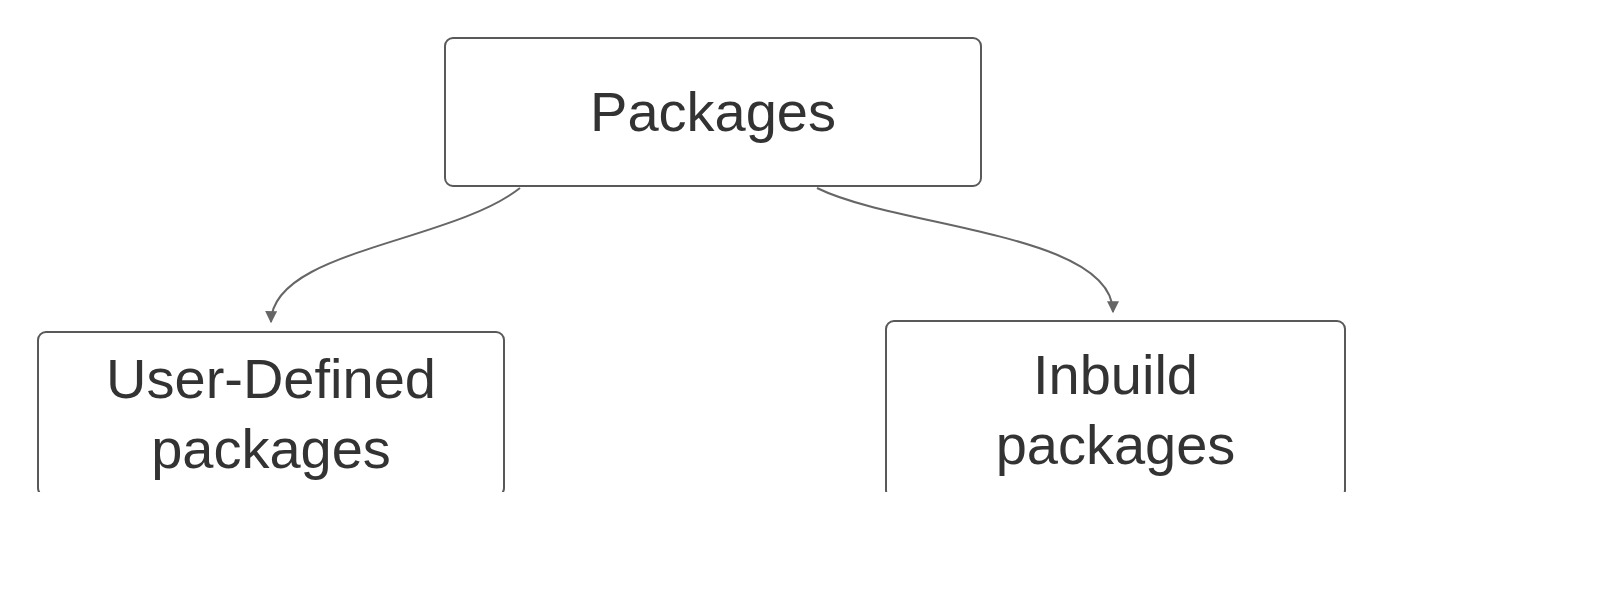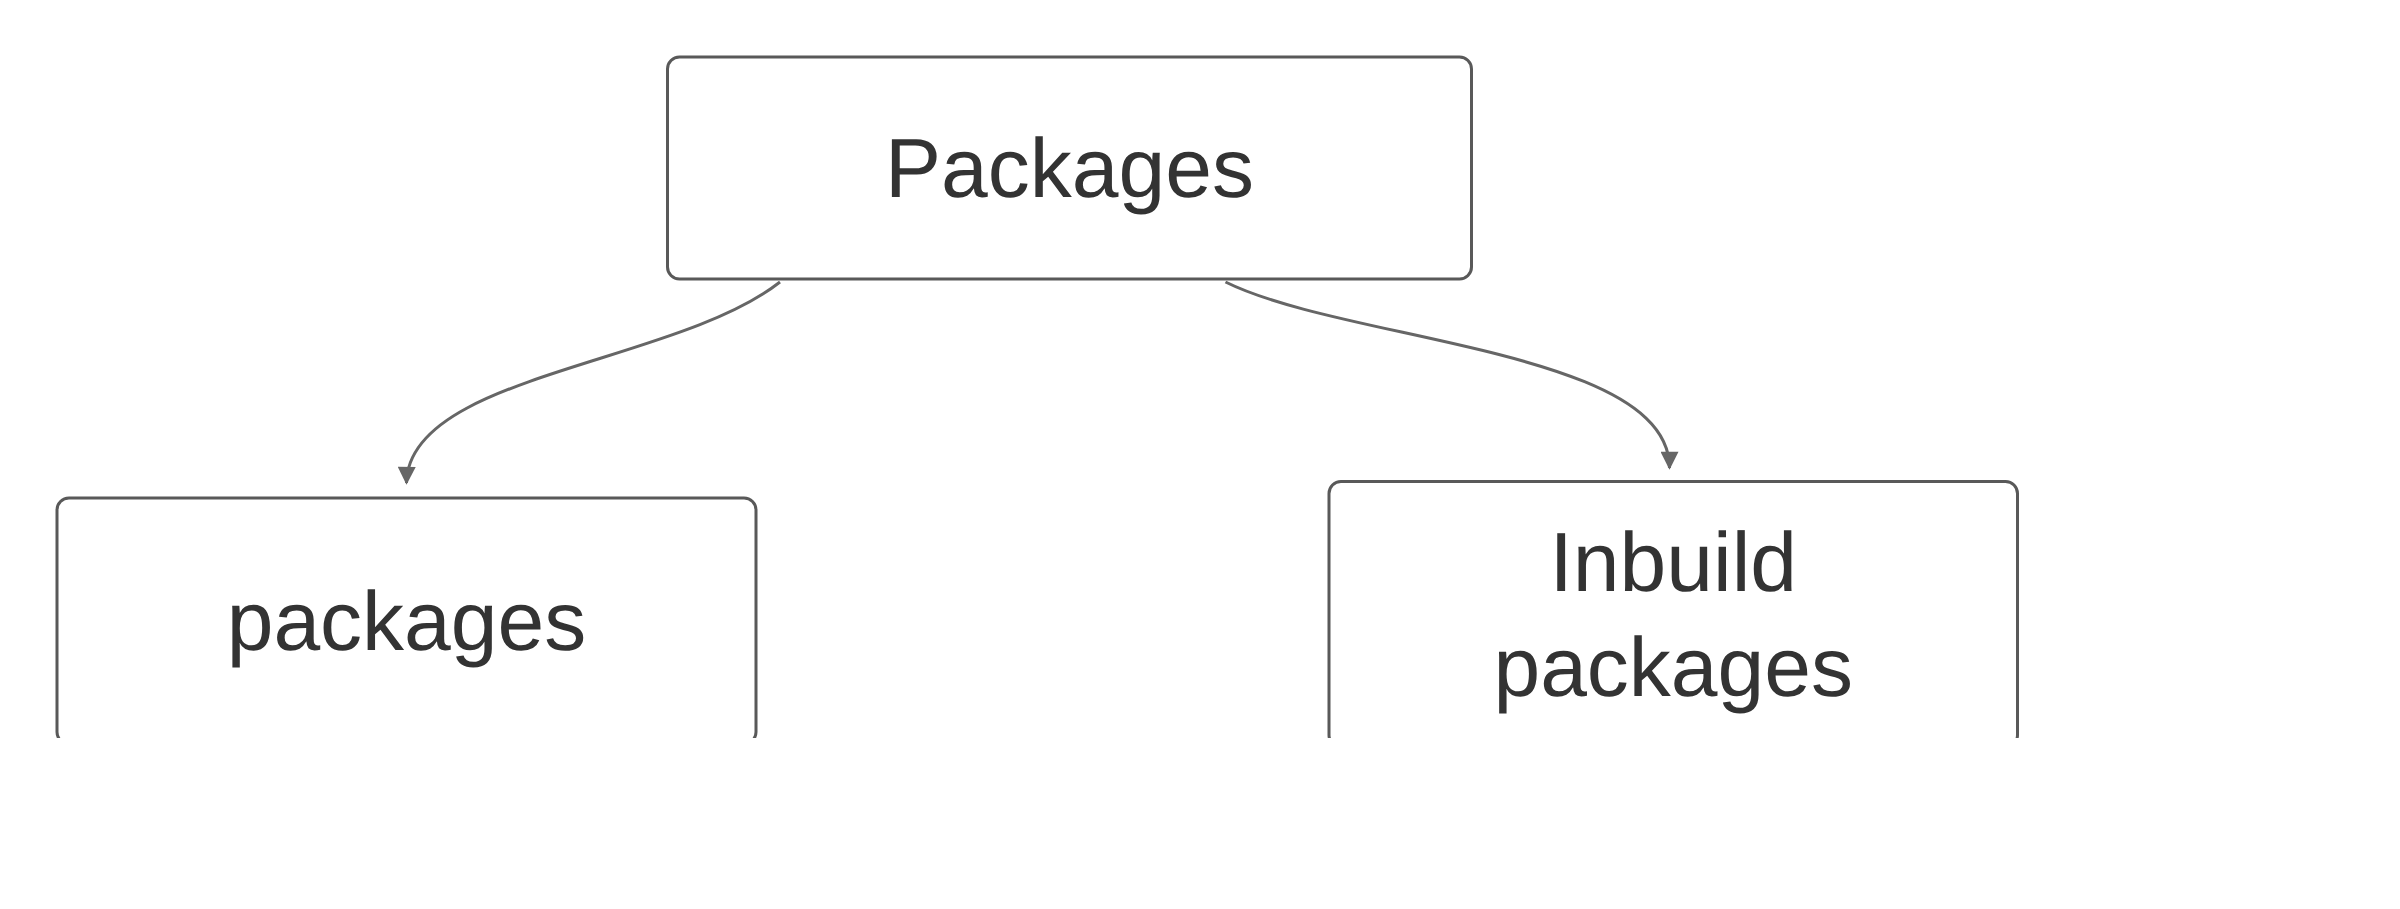--- a/index.html
+++ b/index.html
@@ -74,20 +74,21 @@
     </defs>
     <path d="M 520 188 C 450 243, 272 250, 271 322" fill="none" stroke="#666666" stroke-width="2" marker-end="url(#arrowhead)"></path>
     <path d="M 817 188 C 898 228, 1113 233, 1113 312" fill="none" stroke="#666666" stroke-width="2" marker-end="url(#arrowhead)"></path>
   </svg>
 
   <div class="node node-root">
     <span class="node-line">Packages</span>
   </div>
 
   <div class="node node-left">
+    <span class="node-line">User-Defined</span>
     <span class="node-line">packages</span>
   </div>
 
   <div class="node node-right">
     <span class="node-line">Inbuild</span>
     <span class="node-line">packages</span>
   </div>
 
 </div>
 

